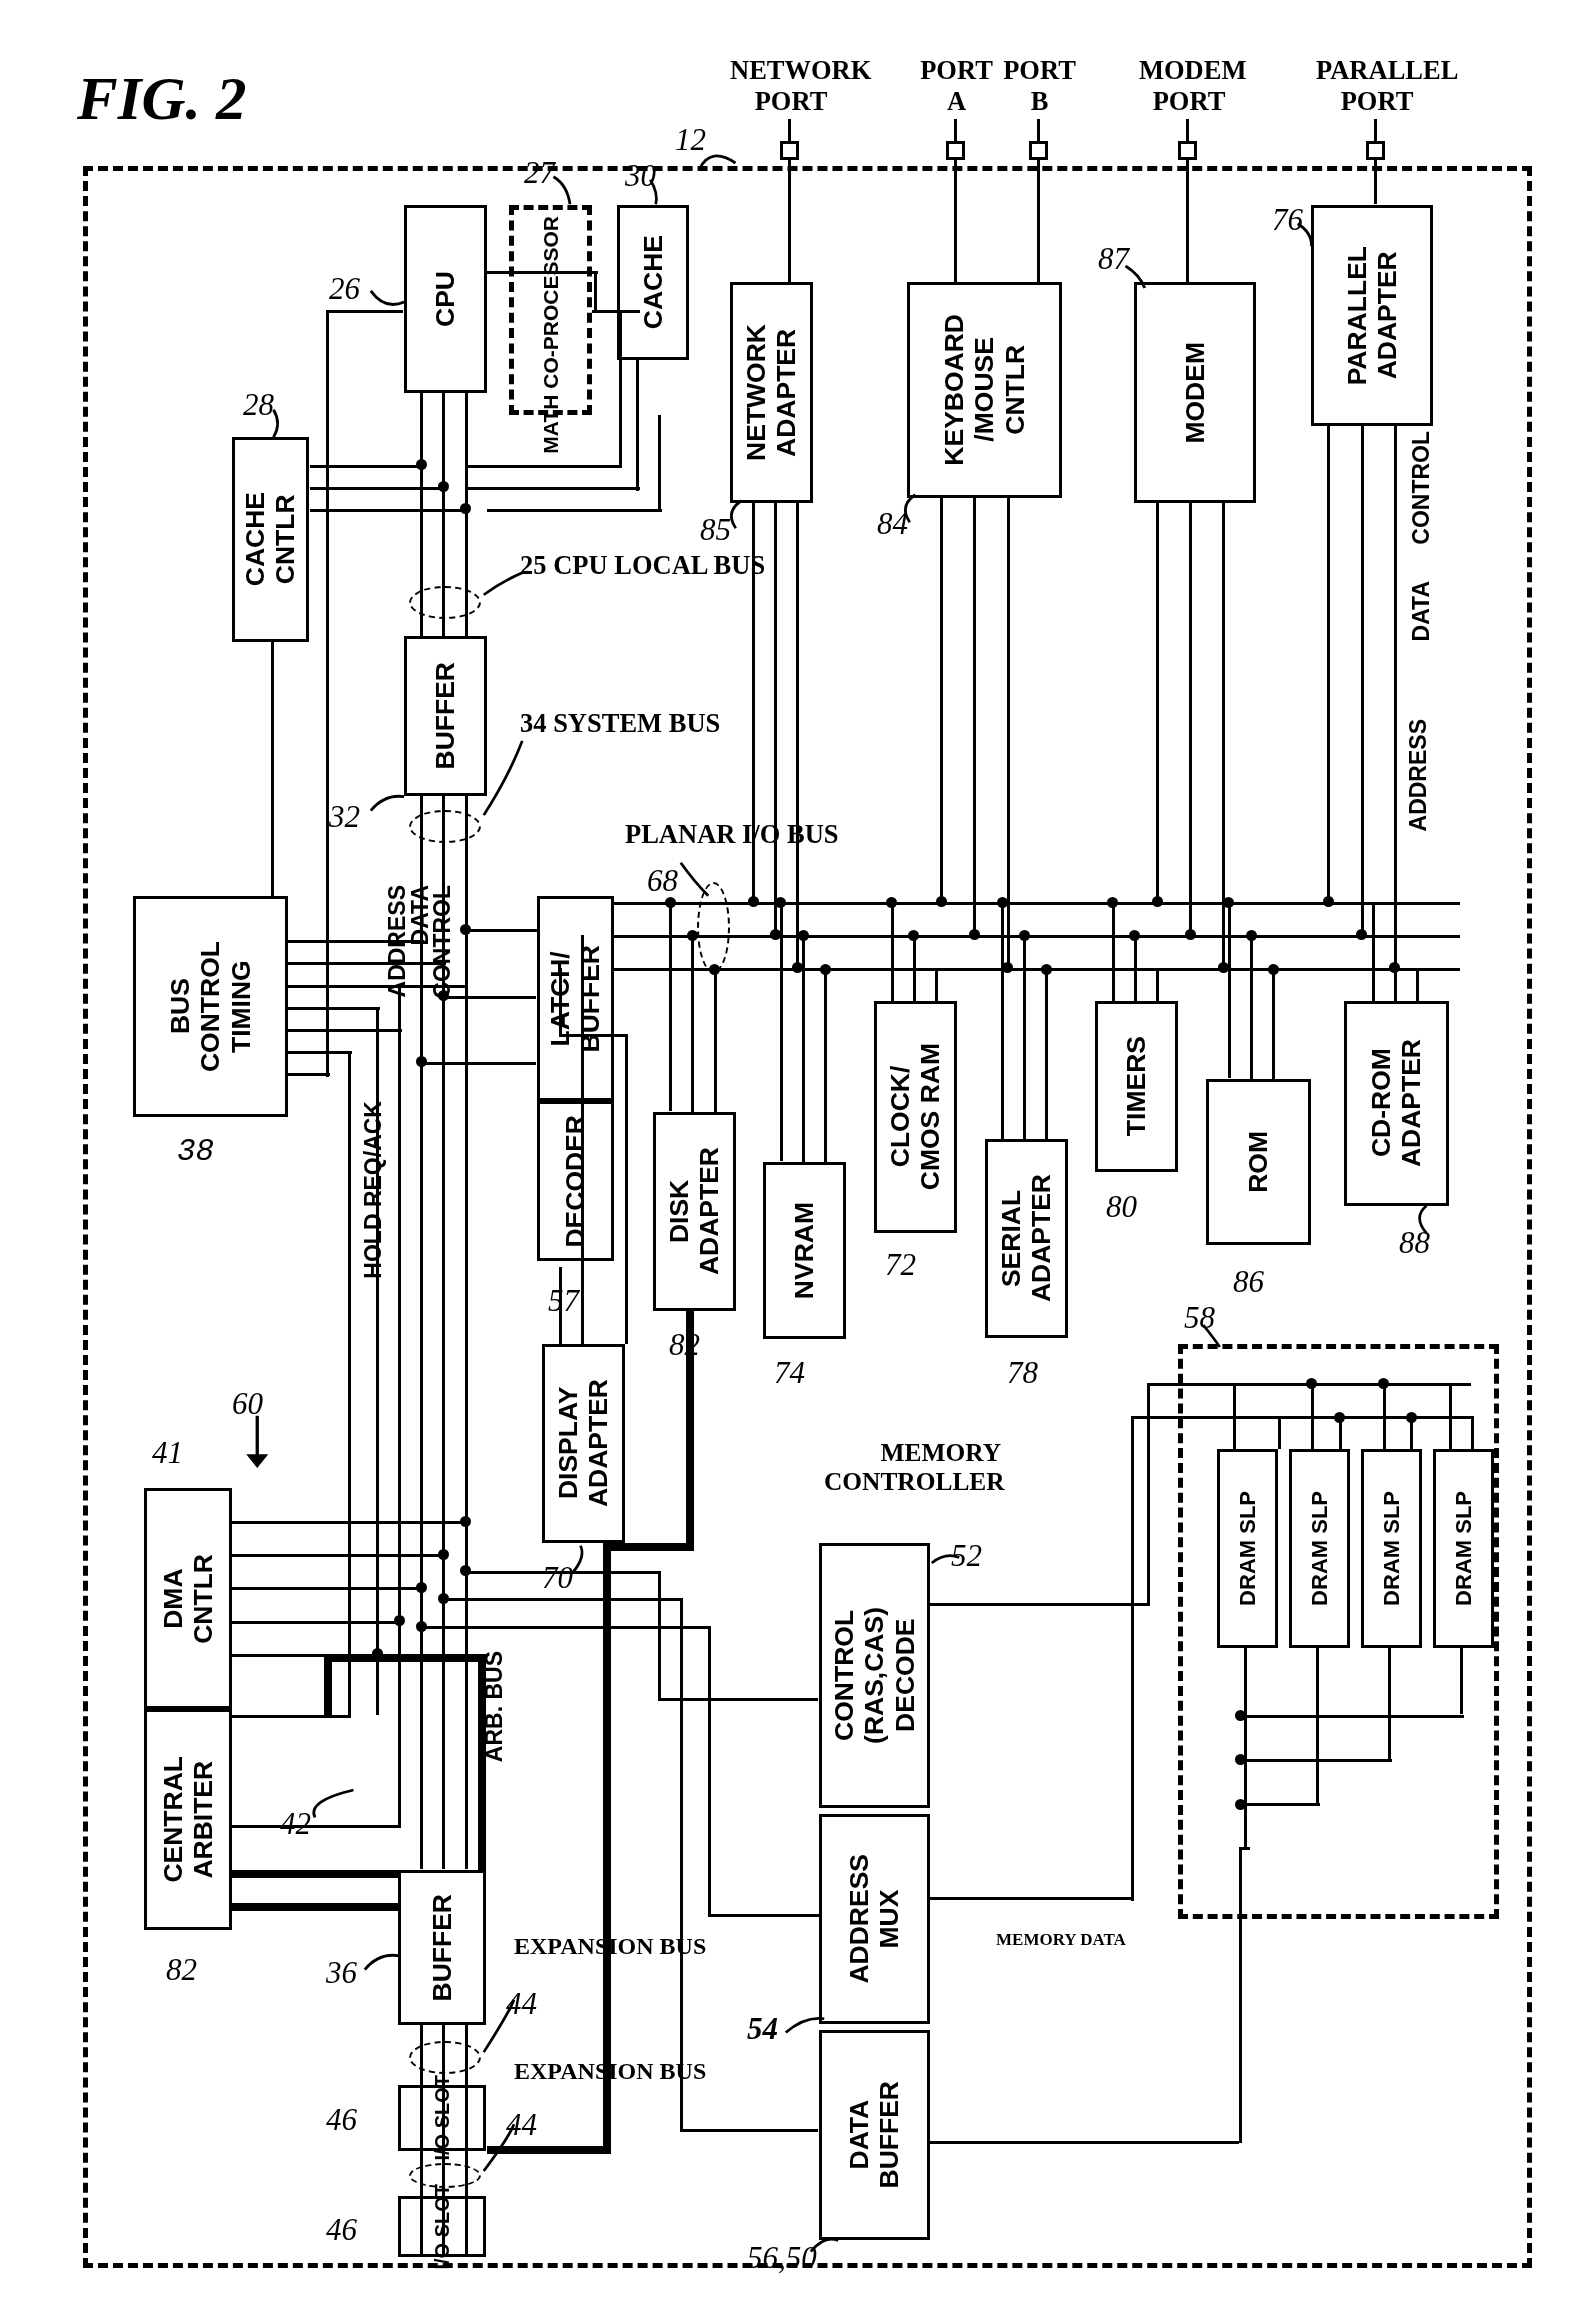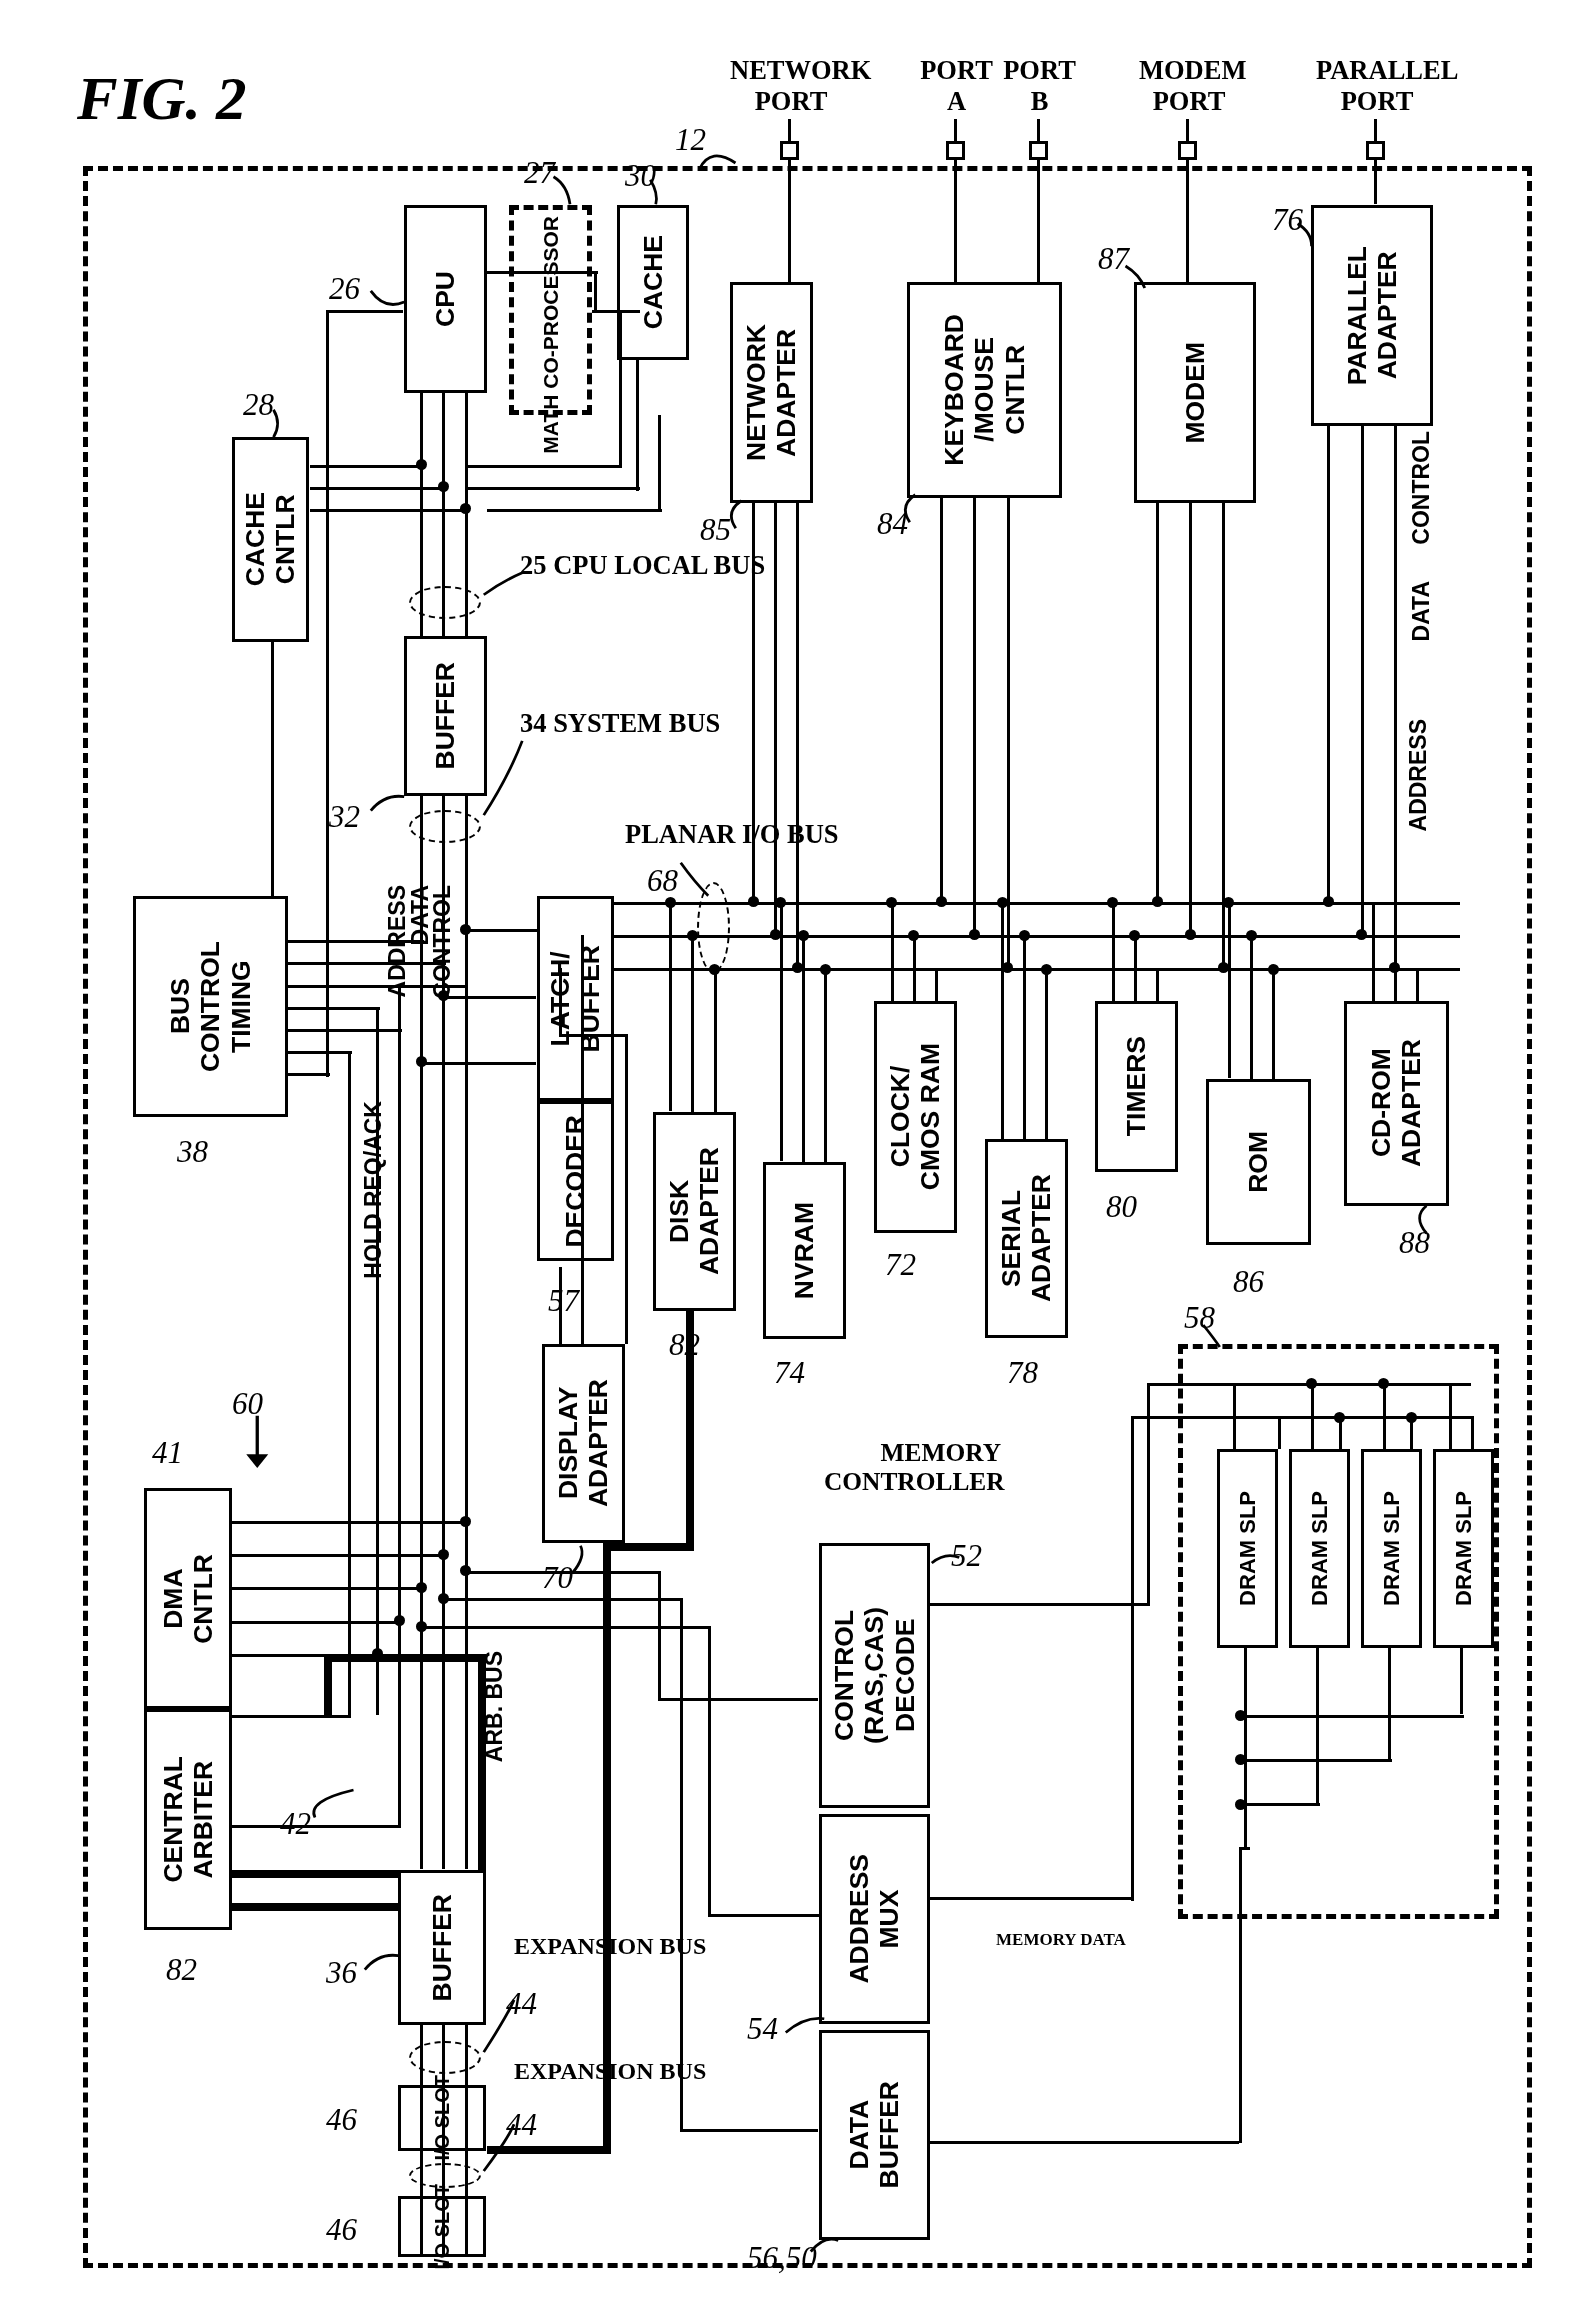--- a/index.html
+++ b/index.html
@@ -245,21 +245,21 @@
   <div class="vline" style="left:465px; top:796px; width:3.3px; height:1073px;"></div>
 
   <div class="vlabel" style="left:384px; top:885px; font-size:23px;">ADDRESS</div>
   <div class="vlabel" style="left:407px; top:885px; font-size:23px;">DATA</div>
   <div class="vlabel" style="left:429px; top:885px; font-size:23px;">CONTROL</div>
   <div class="vlabel" style="left:360px; top:1101px; font-size:23px;">HOLD REQ/ACK</div>
 
   <div class="box" style="left:133px; top:896px; width:155px; height:221px;">
     <span class="vlabel" style="position:static;">BUS<br>CONTROL<br>TIMING</span>
   </div>
-  <div class="reflabel" style="left:177px; top:1134px;">38</div>
+  <div class="reflabel" style="left:177px; top:1134px;font-family:Liberation Mono, monospace;">38</div>
 
   <div class="hline" style="left:288px; top:940px; width:136px;"></div>
   <div class="hline" style="left:288px; top:962px; width:158px;"></div>
   <div class="hline" style="left:288px; top:985px; width:180px;"></div>
   <div class="vline" style="left:398px; top:985px; height:841px;"></div>
 
   <div class="vline" style="left:271px; top:642px; height:254px;"></div>
 
   <div class="vline" style="left:326px; top:310px; height:589px;"></div>
   <div class="hline" style="left:326px; top:310px; width:77px;"></div>
@@ -501,21 +501,21 @@
     <span class="vlabel" style="position:static;">CONTROL<br>(RAS,CAS)<br>DECODE</span>
   </div>
   <div class="reflabel" style="left:951px; top:1538px;">52</div>
   <svg style="position:absolute; left:929px; top:1549px; width:33px; height:28px;" viewBox="0 0 60 50" width="33" height="28">
       <path d="M5 25 Q 30 5 55 15" stroke="#000" stroke-width="5" fill="none"></path>
     </svg>
 
   <div class="box" style="left:819px; top:1814px; width:111px; height:210px;">
     <span class="vlabel" style="position:static;">ADDRESS<br>MUX</span>
   </div>
-  <div class="reflabel" style="left:747px; top:2011px;">54</div>
+  <div class="reflabel" style="left:747px; top:2011px;font-weight:bold;">54</div>
   <svg style="position:absolute; left:783px; top:2013px; width:44px; height:28px;" viewBox="0 0 80 50" width="44" height="28">
       <path d="M5 35 Q 40 5 75 10" stroke="#000" stroke-width="5" fill="none"></path>
     </svg>
 
   <div class="box" style="left:819px; top:2030px; width:111px; height:210px;">
     <span class="vlabel" style="position:static;">DATA<br>BUFFER</span>
   </div>
   <div class="reflabel" style="left:747px; top:2240px;">56,50</div>
   <svg style="position:absolute; left:808px; top:2232px; width:33px; height:28px;" viewBox="0 0 60 50" width="33" height="28">
       <path d="M5 35 Q 30 5 55 15" stroke="#000" stroke-width="5" fill="none"></path>

